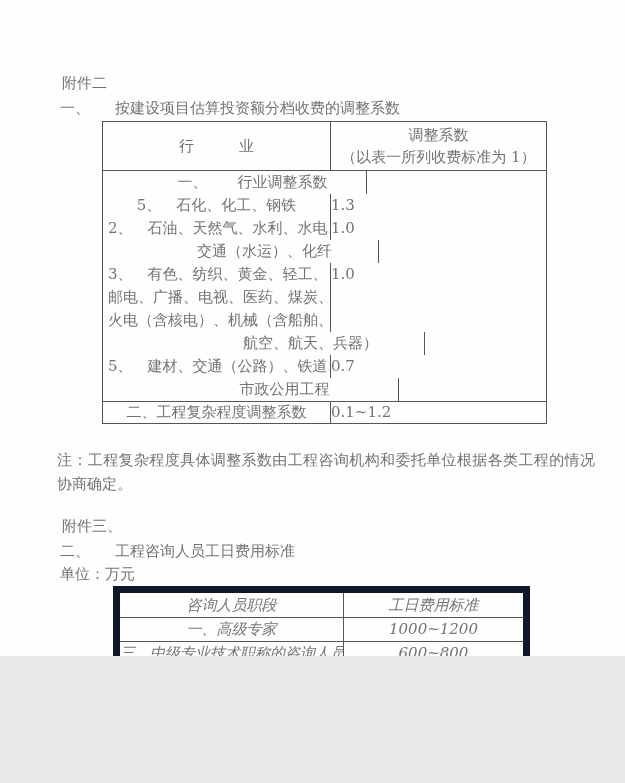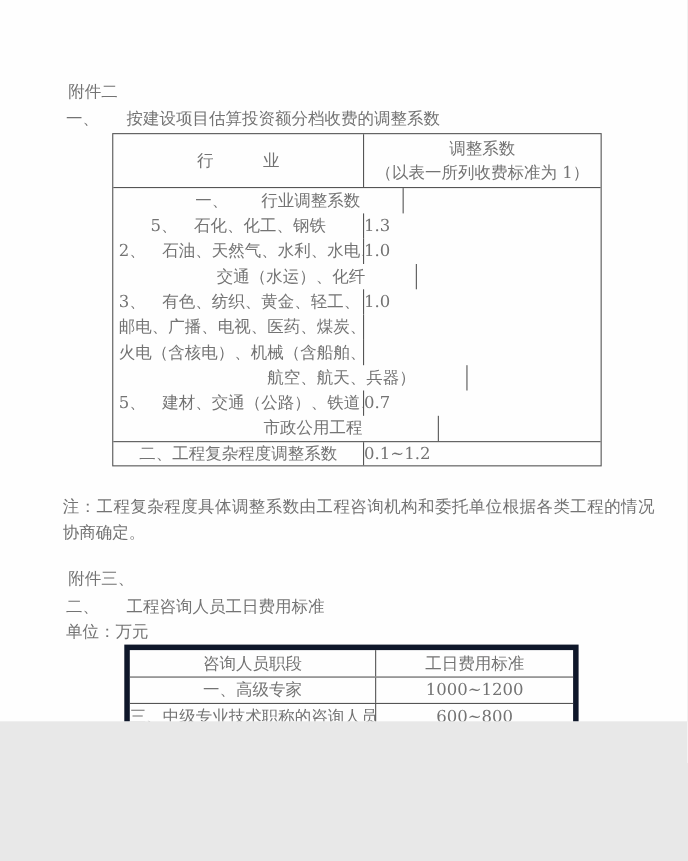--- a/index.html
+++ b/index.html
@@ -30,21 +30,21 @@
   .t1-row{display:flex;height:23px;line-height:23px;}
   .t1-cl{width:227px;flex:0 0 227px;border-right:1px solid #555;
          white-space:nowrap;overflow:hidden;}
   .t1-cr{flex:1;text-align:left;}
   .al-c{text-align:center;}
   .al-l{padding-left:5px;width:222px;flex-basis:222px;}
   .t1-footer{display:flex;height:21px;line-height:21px;border-top:1px solid #555;}
   
   .note{left:57px;top:448px;width:538px;line-height:24px;text-align:justify;}
   
-  .t2{left:113px;top:586px;width:403px;border:5px solid #0f172a;}
+  .t2{left:113px;top:586px;width:403px;border:7px solid #0f172a;font-style:italic;}
   .t2-row{display:flex;height:23px;line-height:23px;}
   .t2-row + .t2-row{border-top:1px solid #555;}
   .t2-header{height:24px;line-height:24px;}
   .t2-cl{width:223px;flex:0 0 223px;border-right:1px solid #555;
          text-align:center;white-space:nowrap;overflow:hidden;}
   .t2-cr{flex:1;text-align:center;}
 </style>
 </head>
 <body>
 

